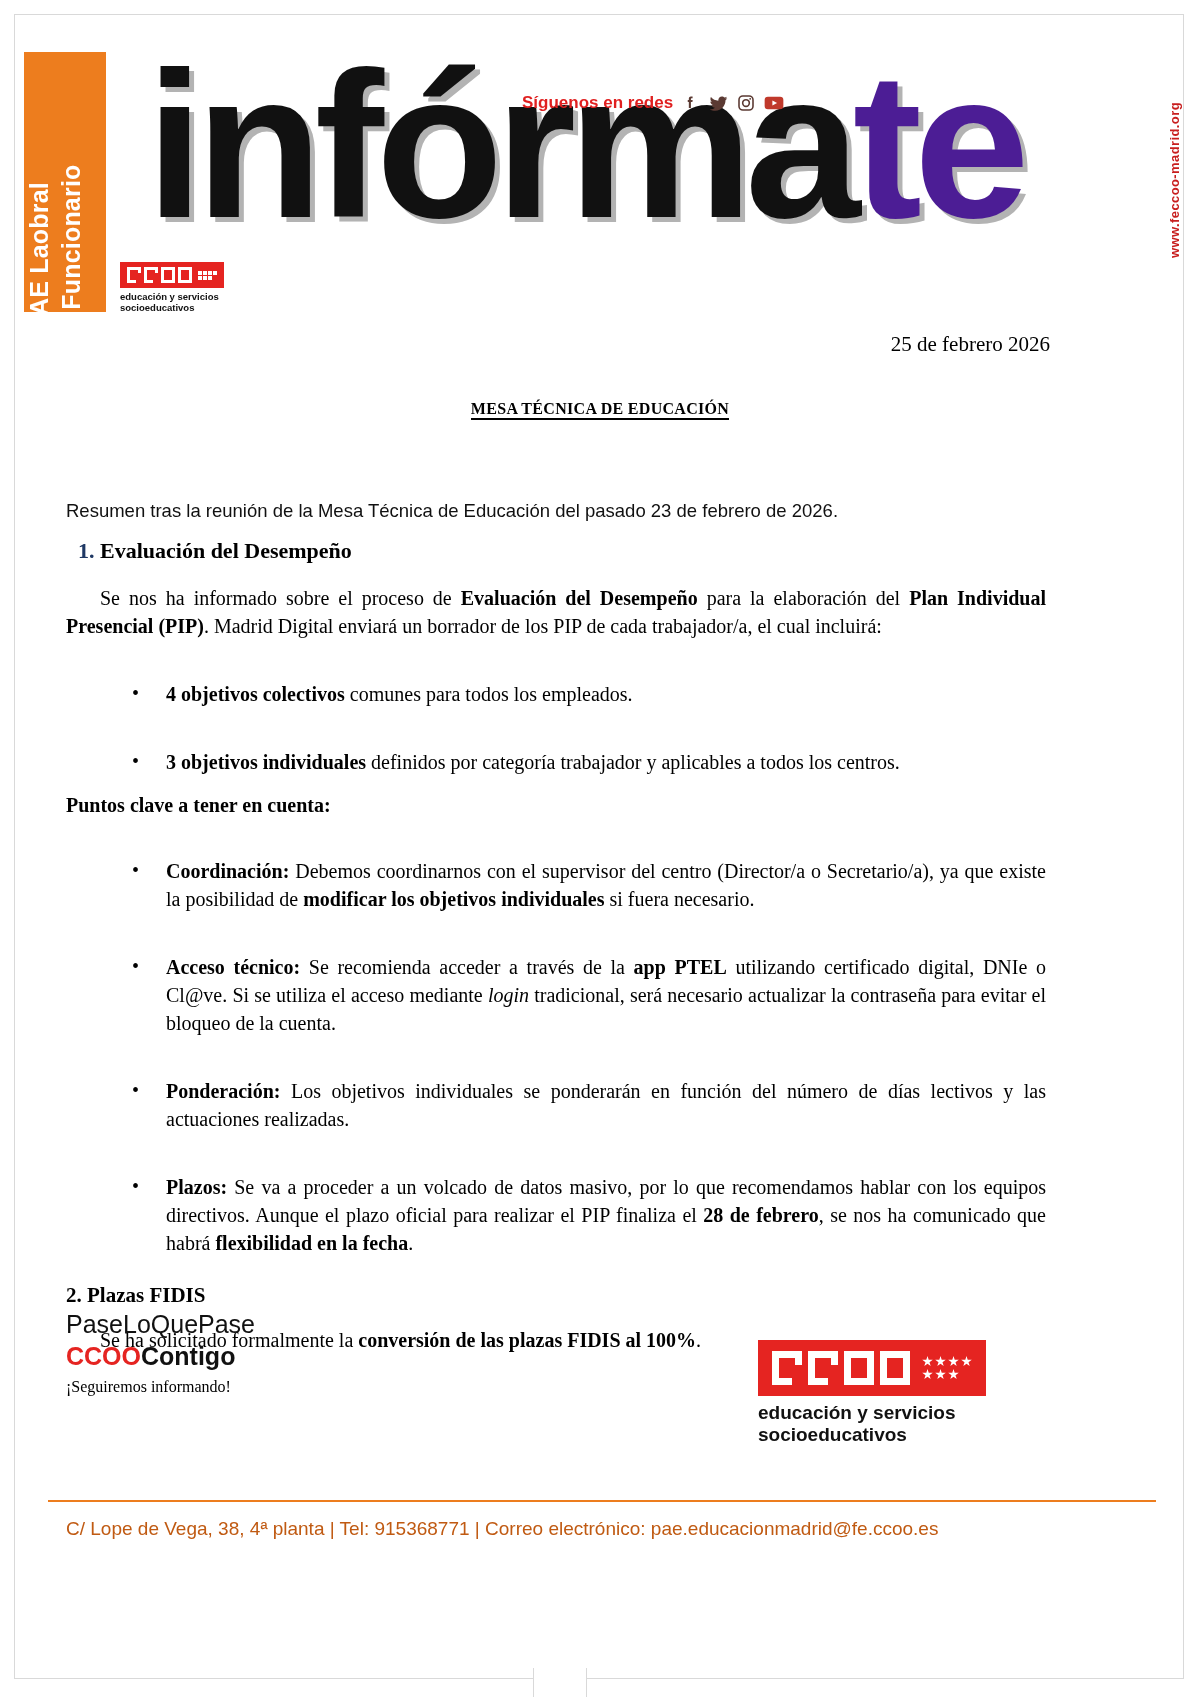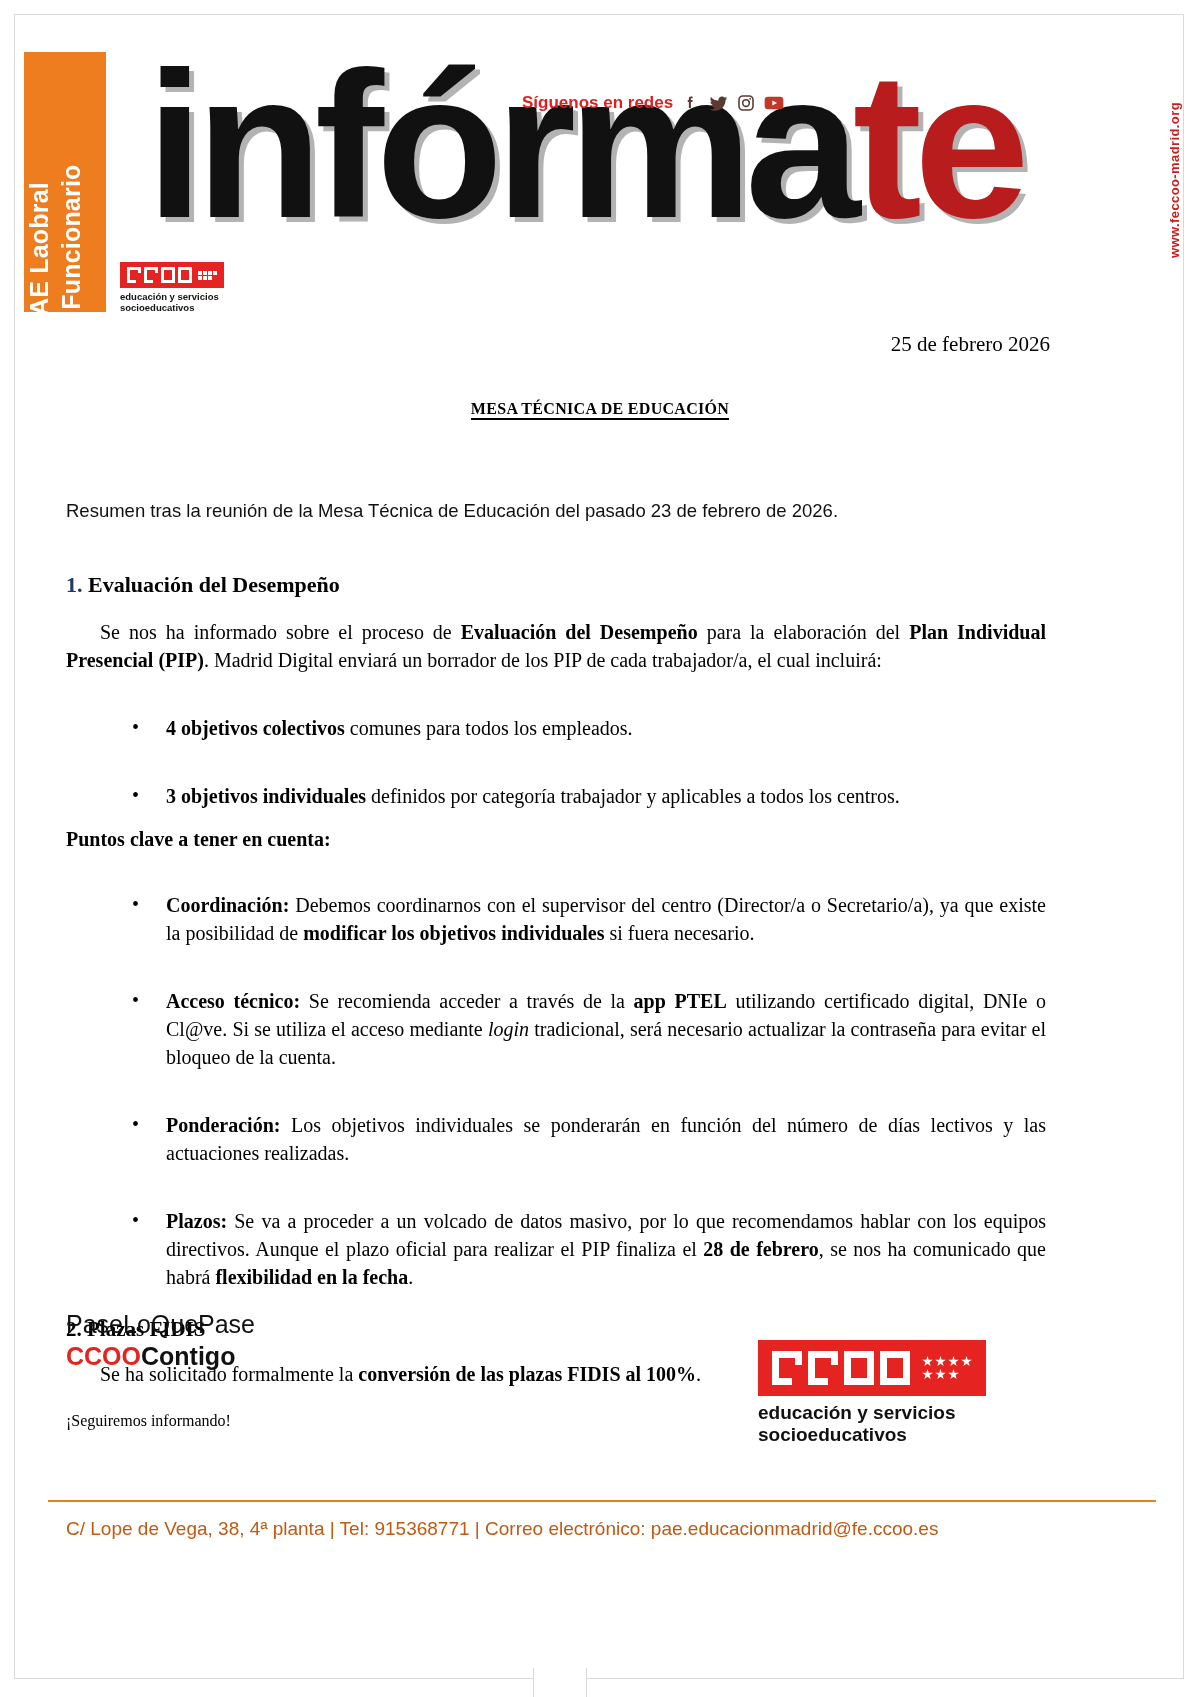--- a/index.html
+++ b/index.html
@@ -80,21 +80,21 @@
     line-height: 186px;
     letter-spacing: -8px;
     white-space: nowrap;
   }
   .logo-black {
     color: #111111;
     text-shadow: 5px 5px 0 #b3b3b3;
     margin-left: 28px;
   }
   .logo-orange {
-    color: #b91c1c;
+    color: #4c1d95;
     text-shadow: 5px 5px 0 #b3b3b3;
   }
 
   .follow-wrap {
     position: absolute;
     left: 522px;
     top: 92px;
     display: flex;
     align-items: center;
     gap: 6px;
@@ -210,27 +210,27 @@
     position: absolute;
     left: 66px;
     top: 500px;
     width: 980px;
   }
 
   .intro {
     font-family: "Liberation Sans", sans-serif;
     font-size: 18.5px;
     color: #111;
-    margin: 0 0 50px 0;
+    margin: 0 0 16px 0;
   }
 
   .h-section {
     font-size: 22px;
     font-weight: bold;
-    margin: 0 0 20px 0;
+    margin: 0 0 20px 12px;
   }
   .h-section .num { color: #1F3864; }
 
   .para {
     font-size: 20px;
     line-height: 28px;
     text-align: justify;
     margin: 0 0 18px 0;
     text-indent: 34px;
   }

